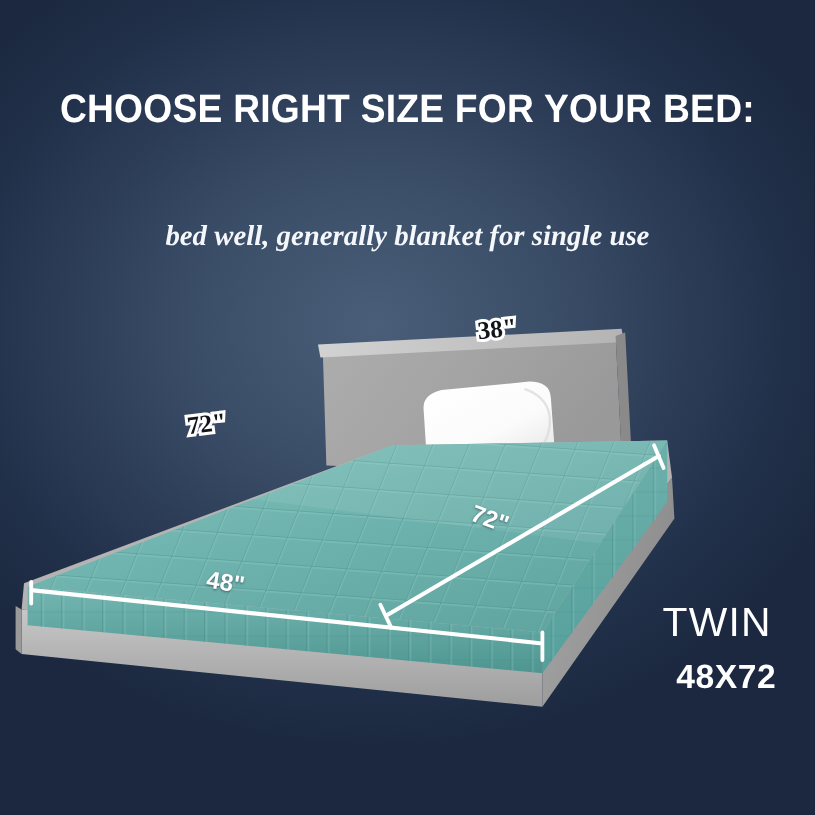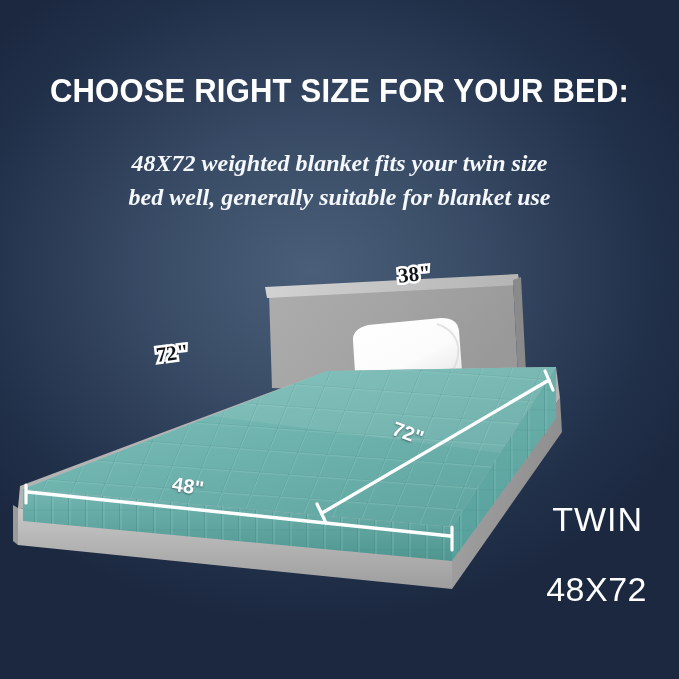--- a/index.html
+++ b/index.html
@@ -55,24 +55,23 @@
     font-size: 34px;
     font-weight: normal;
     letter-spacing: 1px;
     margin-left: 15px;
   }
   .size-dims {
     position: absolute;
     right: 32px;
     top: 548px;
     color: #ffffff;
-    font-size: 34px;
-    font-weight: normal;
+    font-size: 28px;
+    font-weight: bold;
     letter-spacing: 0.5px;
-    margin-top: 22px;
   }
 
   
   #bed-art {
     position: absolute;
     left: 0;
     top: 0;
     width: 679px;
     height: 679px;
   }
@@ -107,22 +106,21 @@
   .lbl-72-left { left: 156px; top: 341px; transform: rotate(-7deg); }
   .lbl-72-diag { left: 392px; top: 422px; transform: rotate(20deg); }
   .lbl-48-front { left: 172px; top: 475px; transform: rotate(9deg); }
 </style>
 </head>
 <body>
 
 <div id="stage">
 
   <div class="headline">CHOOSE RIGHT SIZE FOR YOUR BED:</div>
-  <div class="subline l1">48X72 weighted blanket fits your twin size</div>
-  <div class="subline l2">bed well, generally suitable for blanket use</div>
+  <div class="subline l2">bed well, generally blanket for single use</div>
 
   <svg id="bed-art" viewBox="0 0 679 679">
     <defs>
       <linearGradient id="gHeadboard" x1="0" y1="0" x2="1" y2="0.35">
         <stop offset="0" stop-color="#adadad"></stop>
         <stop offset="0.55" stop-color="#a3a3a3"></stop>
         <stop offset="1" stop-color="#999999"></stop>
       </linearGradient>
       <linearGradient id="gBaseFront" x1="0" y1="0" x2="0" y2="1">
         <stop offset="0" stop-color="#c8c8c8"></stop>

